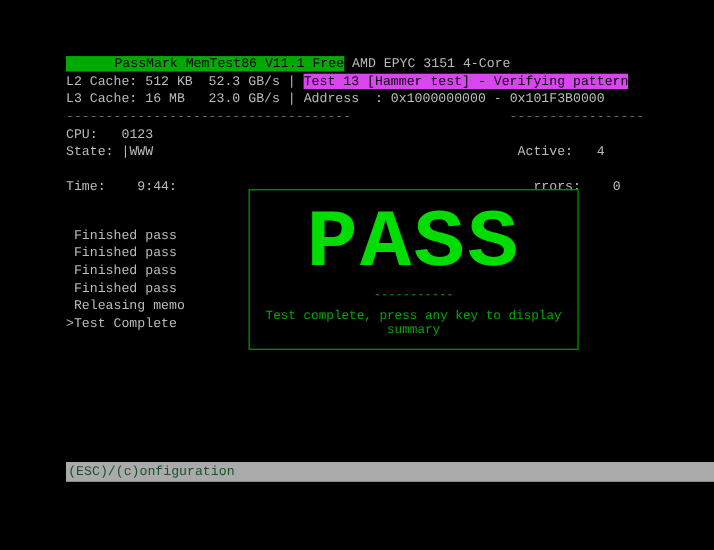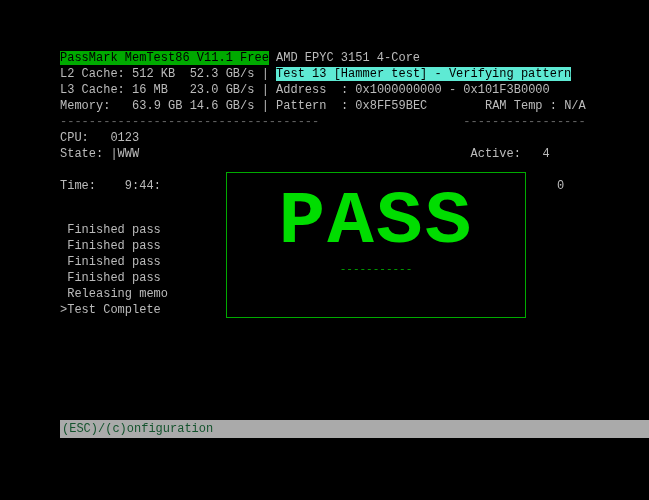--- a/index.html
+++ b/index.html
@@ -13,24 +13,24 @@
     overflow: hidden;
     position: relative;
   }
   .screen {
     position: absolute;
     top: 50px;
     left: 60px;
     width: 530px;
   }
   .line { white-space: pre; line-height: 16px; height:16px; }
-  .title-badge { background: #0a0; color: #000; }
+  .title-badge { background: #0a0; color: #000; padding-left: 44px; }
   .green { color: #0c0; }
   .red { color: #c00; }
-  .hl-bar { background: #5eead4; color: #000; }
+  .hl-bar { background: #d946ef; color: #000; }
   .divider { color: #666; }
   .pass-box {
     position: absolute;
     border: 1px solid #0a0;
     left: 166px;
     top: 122px;
     width: 300px;
     height: 146px;
     background: #000;
     text-align: center;
@@ -67,21 +67,20 @@
 <div class="screen">
 
   <div class="line"><span class="title-badge">PassMark MemTest86 V11.1 Free</span> <span>AMD EPYC 3151 4-Core</span></div>
 
 
 
   <div class="line"><span>L2 Cache:</span> <span>512 KB</span>  <span>52.3 GB/s</span> | <span class="hl-bar">Test 13 [Hammer test] - Verifying pattern</span>       </div>
 
   <div class="line"><span>L3 Cache:</span> <span>16 MB</span>   <span>23.0 GB/s</span> | <span>Address</span>  : <span>0x1000000000 - 0x101F3B0000</span></div>
 
-  <div class="line"><span>Memory:</span>   <span>63.9 GB</span> <span>14.6 GB/s</span> | <span>Pattern</span>  : <span>0x8FF59BEC</span>        <span>RAM Temp</span> : <span>N/A</span></div>
 
 
   <div class="line divider">------------------------------------                    -----------------</div>
 
   <div class="line"><span>CPU:</span>   <span>0123</span></div>
   <div class="line"><span>State:</span> <span>|WWW</span>                                              <span>Active:</span>   <span>4</span></div>
   <div class="line"> </div>
   <div class="line"><span>Time:</span>    <span>9:44:</span>                                             <span>rrors:</span>    <span>0</span></div>
   <div class="line"> </div>
 
@@ -90,17 +89,18 @@
     <div class="line"> Finished pass</div>
     <div class="line"> Finished pass</div>
     <div class="line"> Finished pass</div>
     <div class="line"> Releasing memo</div>
     <div class="line">&gt;Test Complete</div>
   </div>
 
   <div class="pass-box">
     <div class="pass-big">PASS</div>
     <div class="pass-sub">-----------</div>
+    <div class="pass-msg">Test complete, press any key to display summary</div>
   </div>
 
 </div>
 
 <div class="footer-bar"><span>(ESC)/(c)onfiguration</span></div>
 
 </body></html>

